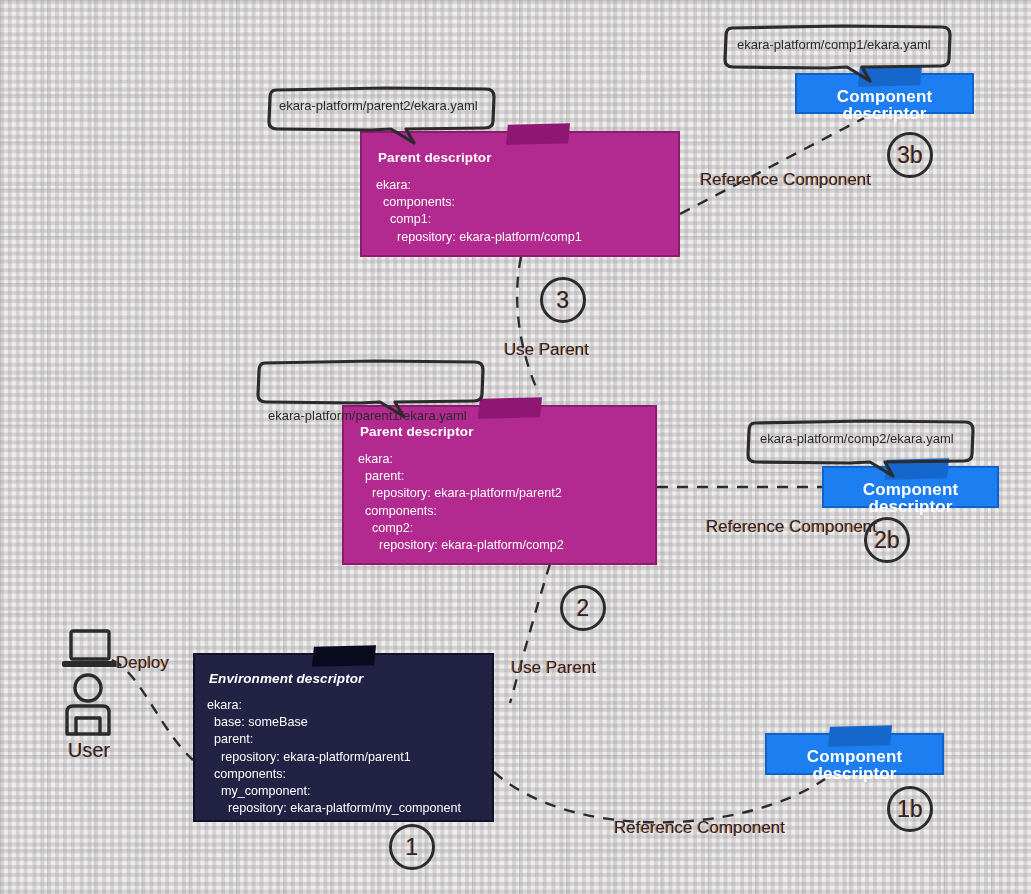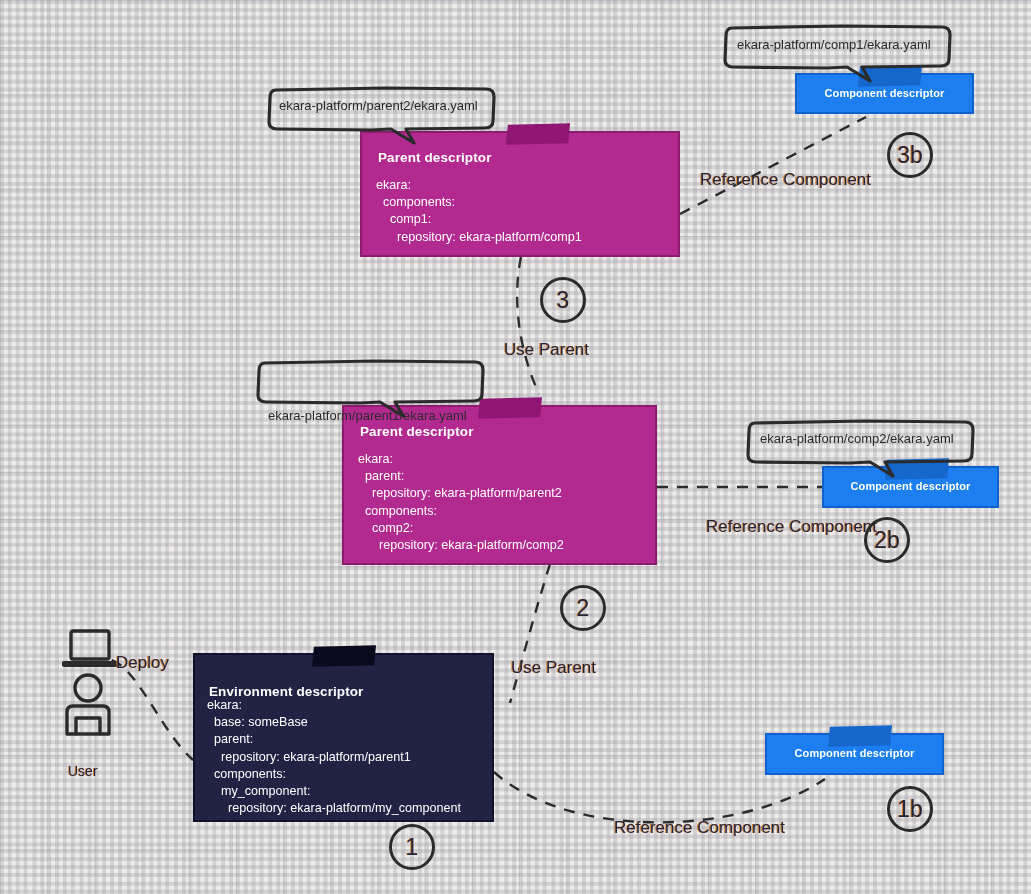--- a/index.html
+++ b/index.html
@@ -75,21 +75,21 @@
   }
   .box.navy .tape { background: #0a0a1e; }
   .box.blue {
     background: #1c7ef0;
     border: 2px solid #0d62cc;
   }
   .box.blue .tape { background: #1667cc; }
 
   .box.blue .box-title {
     text-align: center;
-    font-size: 11px;
+    font-size: 17px;
     line-height: 1;
   }
 
   
   .callout {
     position: absolute;
   }
   .callout svg {
     position: absolute;
     left: 0; top: 0;
@@ -128,24 +128,23 @@
     text-shadow: -1.1px 0 0 rgba(214,126,34,0.85);
     white-space: nowrap;
   }
 
   
   .actor {
     position: absolute;
   }
   .actor-label {
     position: absolute;
-    font-size: 14px;
+    font-size: 20px;
     color: #24243e;
     text-shadow: -1px 0 0 rgba(214,126,34,0.8);
-    margin-top: 24px;
   }
 </style>
 </head>
 <body>
 
 <div id="canvas">
 
   <svg id="wires" viewBox="0 0 1031 894" xmlns="http://www.w3.org/2000/svg">
 
     <path d="M 112 660 C 140 672, 160 730, 193 760" fill="none" stroke="#2b2b2b" stroke-width="2.4" stroke-dasharray="11 9" stroke-linecap="butt"></path>
@@ -206,21 +205,21 @@
     <div class="box-body" style="position:absolute; left:14px; top:44px;">ekara:
   parent:
     repository: ekara-platform/parent2
   components:
     comp2:
       repository: ekara-platform/comp2</div>
   </div>
 
   <div class="box navy" style="left:193px; top:653px; width:301px; height:169px;">
     <div class="tape" style="left:118px; transform:skewX(-7deg) rotate(-1.5deg);"></div>
-    <div class="box-title" style="position:absolute; left:14px; top:29px;">Environment descriptor</div>
+    <div class="box-title" style="position:absolute; left:14px; top:16px;font-style:italic;">Environment descriptor</div>
     <div class="box-body" style="position:absolute; left:12px; top:42px;">ekara:
   base: someBase
   parent:
     repository: ekara-platform/parent1
   components:
     my_component:
       repository: ekara-platform/my_component</div>
   </div>
 
   <div class="box blue" style="left:795px; top:73px; width:179px; height:41px;">

